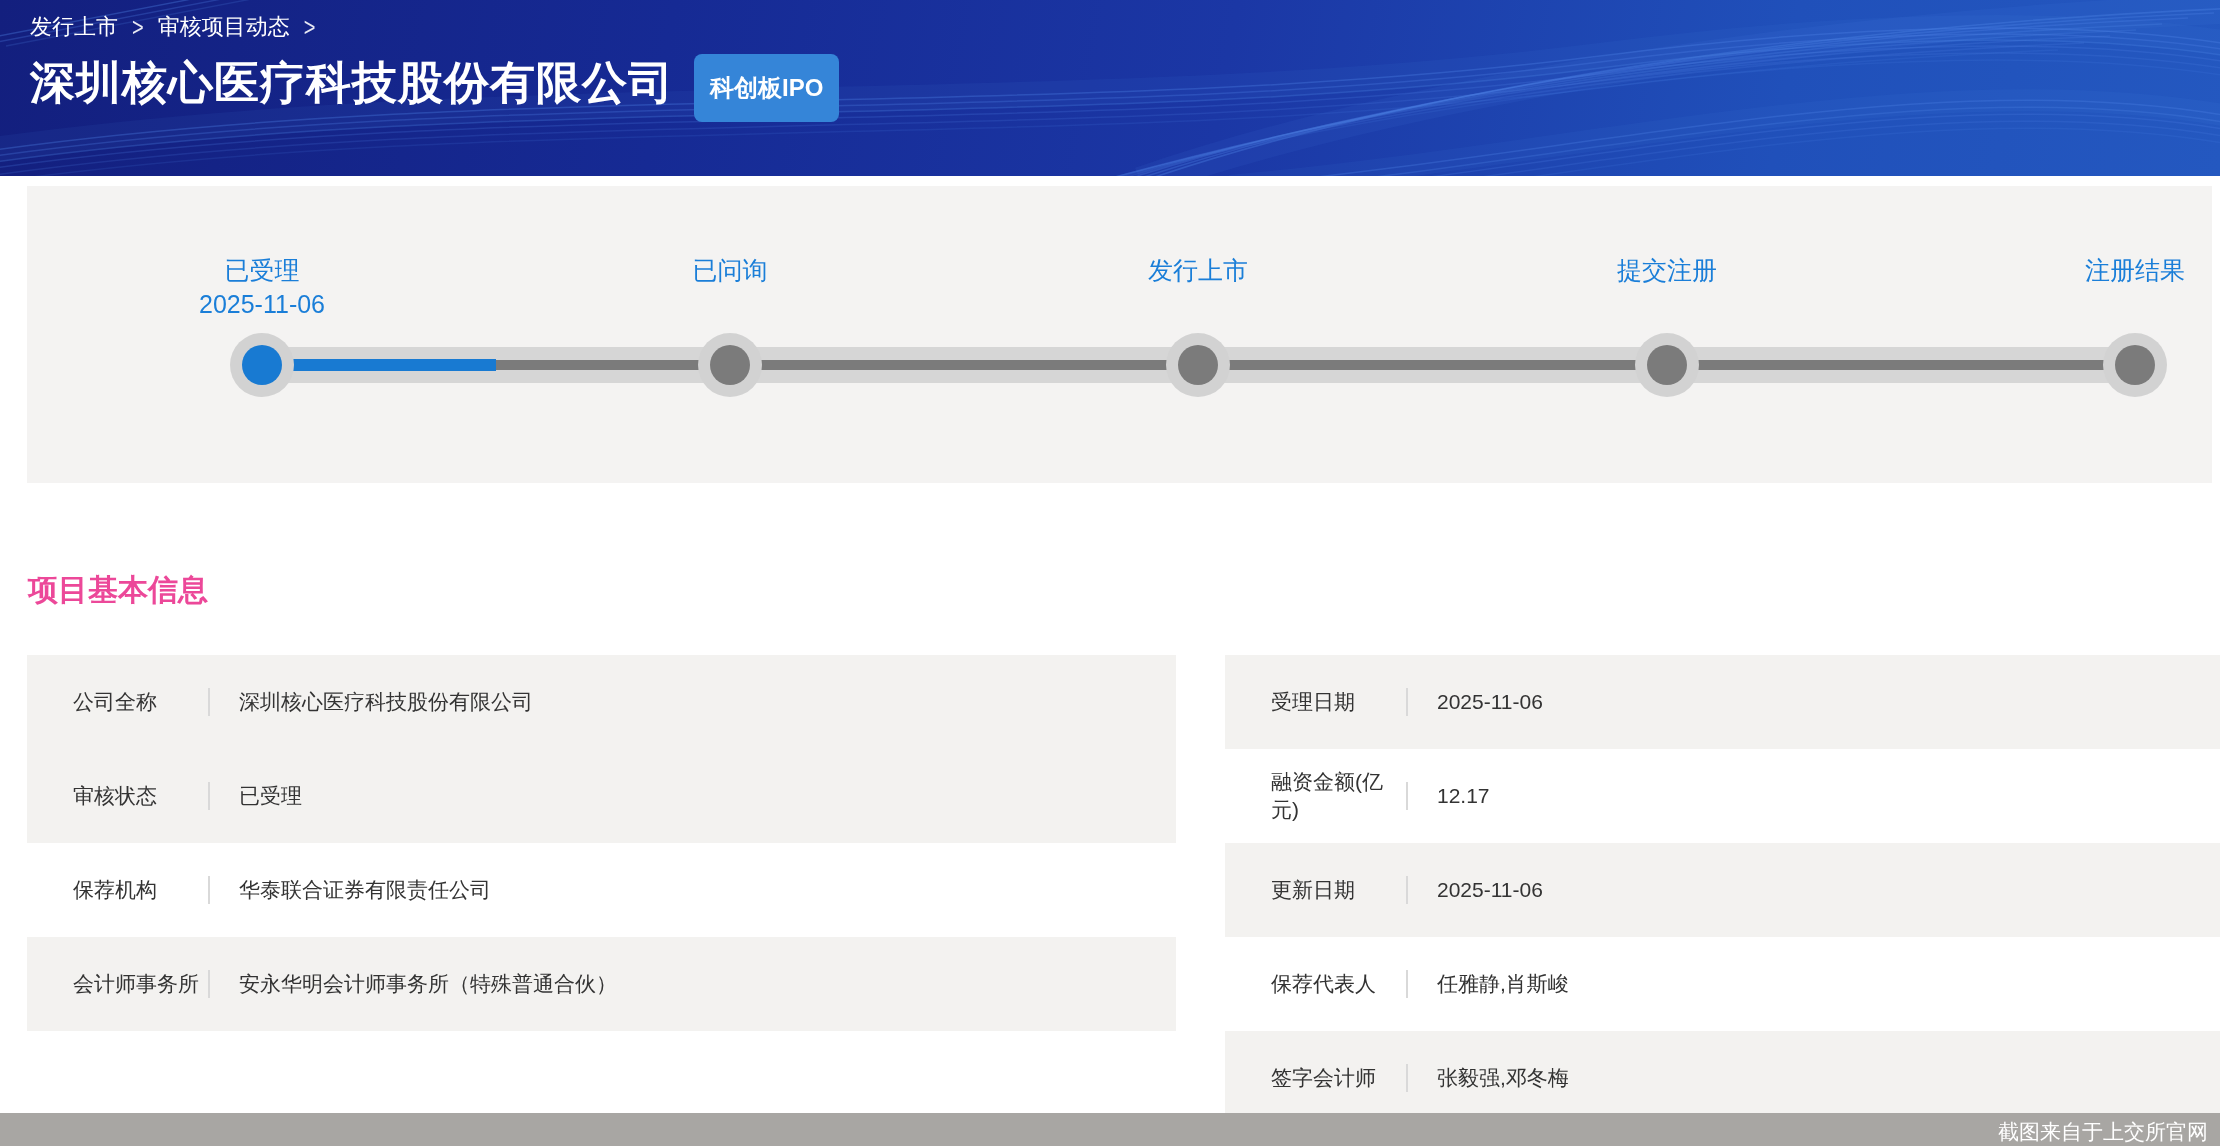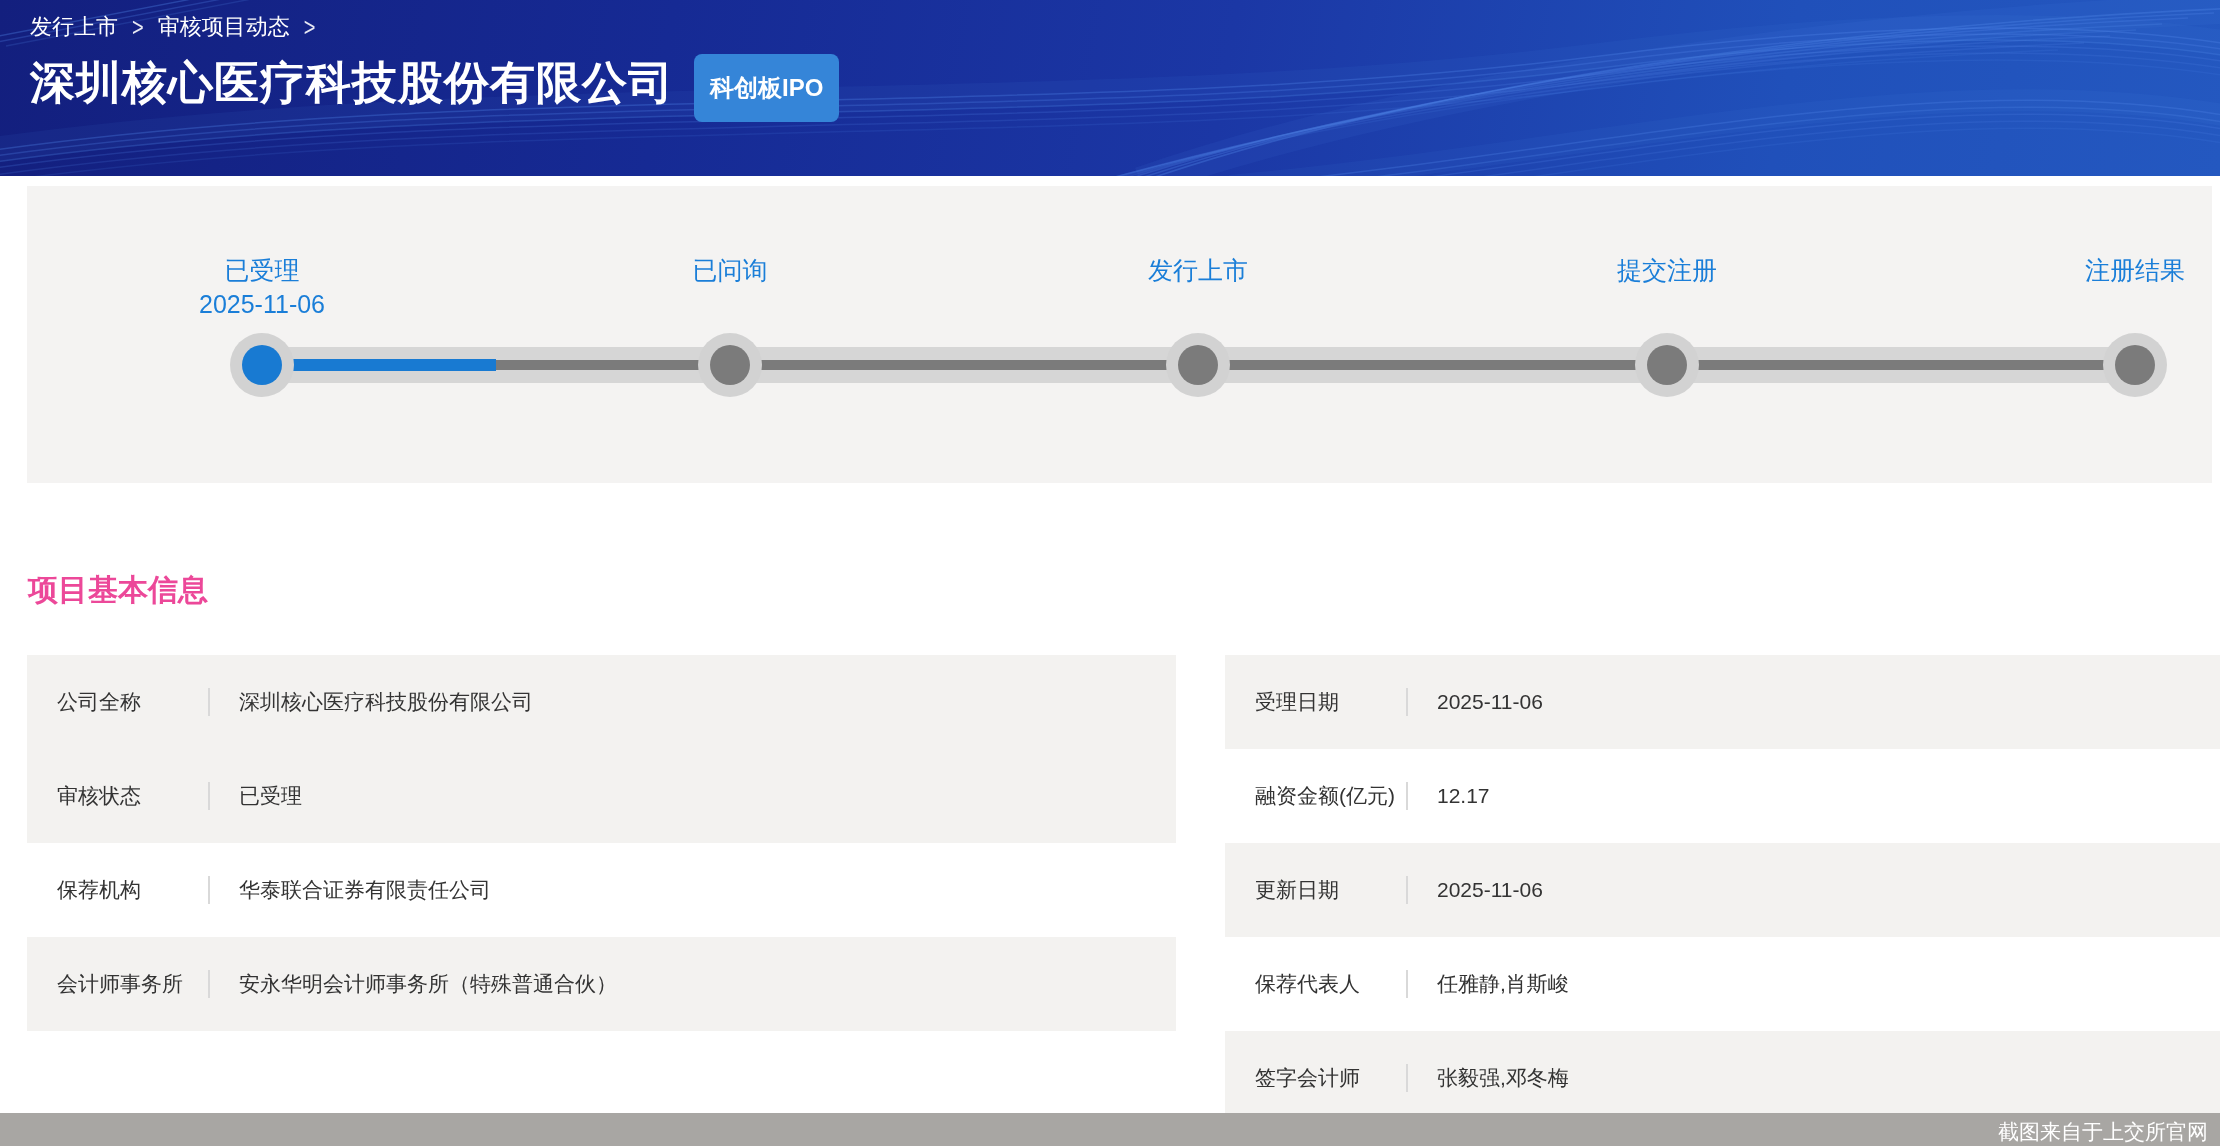--- a/index.html
+++ b/index.html
@@ -74,21 +74,21 @@
     color:#ec4899;font-size:30px;font-weight:bold;
   }
 
   
   .col{position:absolute;top:655px;}
   .col-left{left:27px;width:1149px;}
   .col-right{left:1225px;width:995px;}
   .info-row{height:94px;display:flex;align-items:center;background:#ffffff;}
   .info-row.alt{background:#f3f2f0;}
   .info-label{
-    width:181px;padding-left:30px;box-sizing:border-box;
+    width:181px;padding-left:46px;box-sizing:border-box;
     color:#333333;font-size:21px;flex-shrink:0;
   }
   .info-div{width:2px;height:28px;background:#d9d9d9;flex-shrink:0;}
   .info-value{padding-left:29px;color:#333333;font-size:21px;}
 
   
   .footer-bar{
     position:absolute;left:0;top:1113px;width:2220px;height:33px;
     background:#a8a6a3;z-index:5;
     display:flex;align-items:flex-end;justify-content:flex-end;

